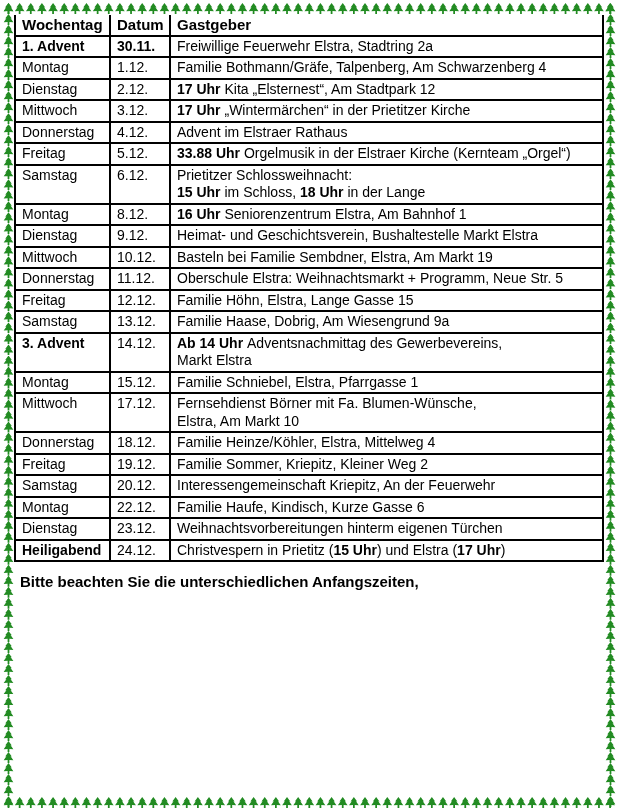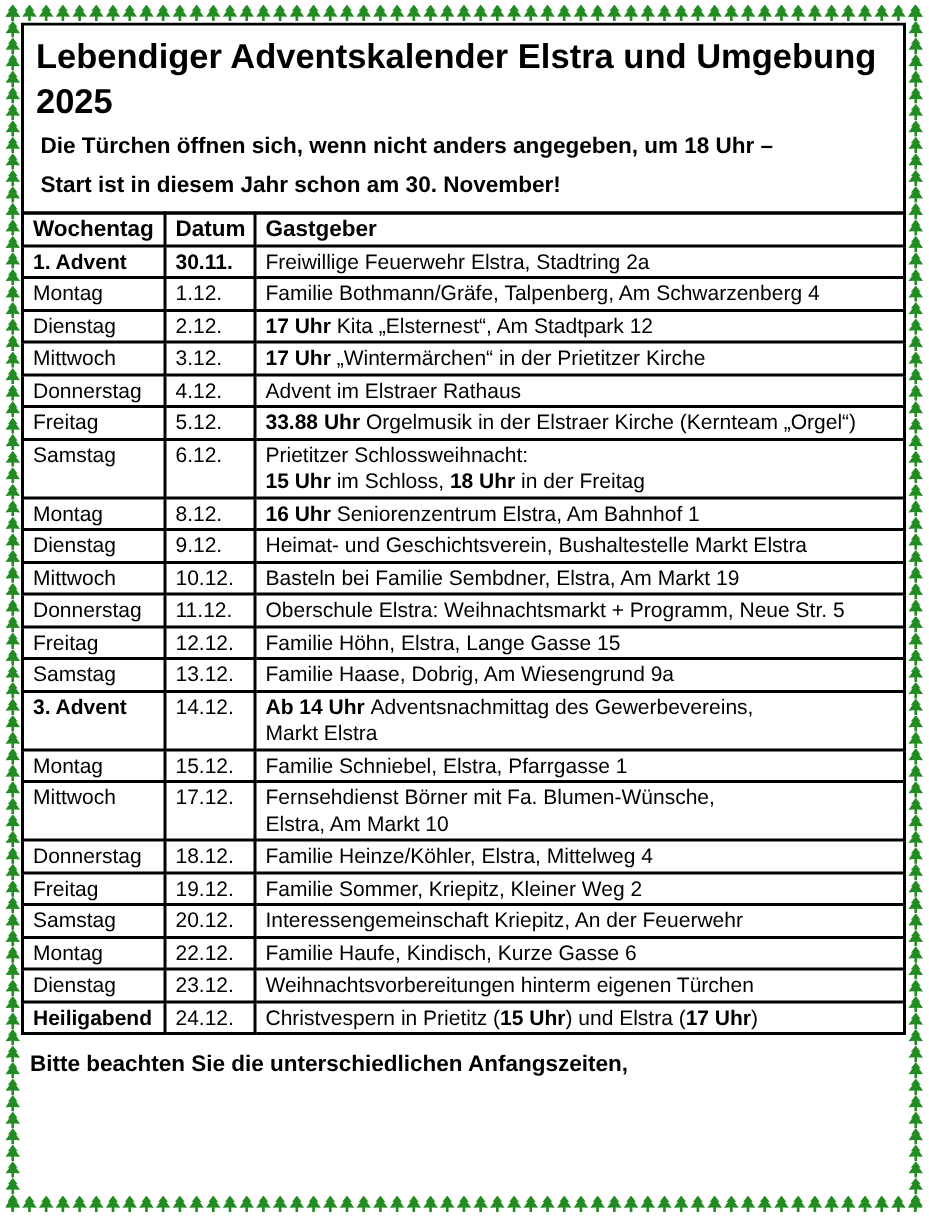--- a/index.html
+++ b/index.html
@@ -296,25 +296,20 @@
       <div class="tree" style="background: rgb(34, 139, 34);"></div>
       <div class="tree" style="background: rgb(34, 139, 34);"></div>
       <div class="tree" style="background: rgb(34, 139, 34);"></div>
       <div class="tree" style="background: rgb(34, 139, 34);"></div>
       <div class="tree" style="background: rgb(34, 139, 34);"></div>
       <div class="tree" style="background: rgb(34, 139, 34);"></div>
     </div>
 
   <div class="content">
 
-    <div class="title-box">
-      <h1>Lebendiger Adventskalender Elstra und Umgebung 2025</h1>
-      <p class="intro">Die Türchen öffnen sich, wenn nicht anders angegeben, um 18 Uhr –</p>
-      <p class="intro">Start ist in diesem Jahr schon am 30. November!</p>
-    </div>
 
     <table>
       <colgroup>
         <col style="width:95px">
           <col style="width:60px">
           <col>
       </colgroup>
       <thead>
         <tr>
           <th>Wochentag</th>
@@ -349,21 +344,21 @@
             <td><span>Advent im Elstraer Rathaus</span></td>
           </tr>
           <tr>
             <td>Freitag</td>
             <td>5.12.</td>
             <td><span class="b">33.88 Uhr </span><span>Orgelmusik in der Elstraer Kirche (Kernteam „Orgel“)</span></td>
           </tr>
           <tr>
             <td>Samstag</td>
             <td>6.12.</td>
-            <td><span>Prietitzer Schlossweihnacht:</span><br><span class="b">15 Uhr</span><span> im Schloss, </span><span class="b">18 Uhr</span><span> in der Freitag</span></td>
+            <td><span>Prietitzer Schlossweihnacht:</span><br><span class="b">15 Uhr</span><span> im Schloss, </span><span class="b">18 Uhr</span><span> in der Lange</span></td>
           </tr>
           <tr>
             <td>Montag</td>
             <td>8.12.</td>
             <td><span class="b">16 Uhr </span><span>Seniorenzentrum Elstra, Am Bahnhof 1</span></td>
           </tr>
           <tr>
             <td>Dienstag</td>
             <td>9.12.</td>
             <td><span>Heimat- und Geschichtsverein, Bushaltestelle Markt Elstra</span></td>

